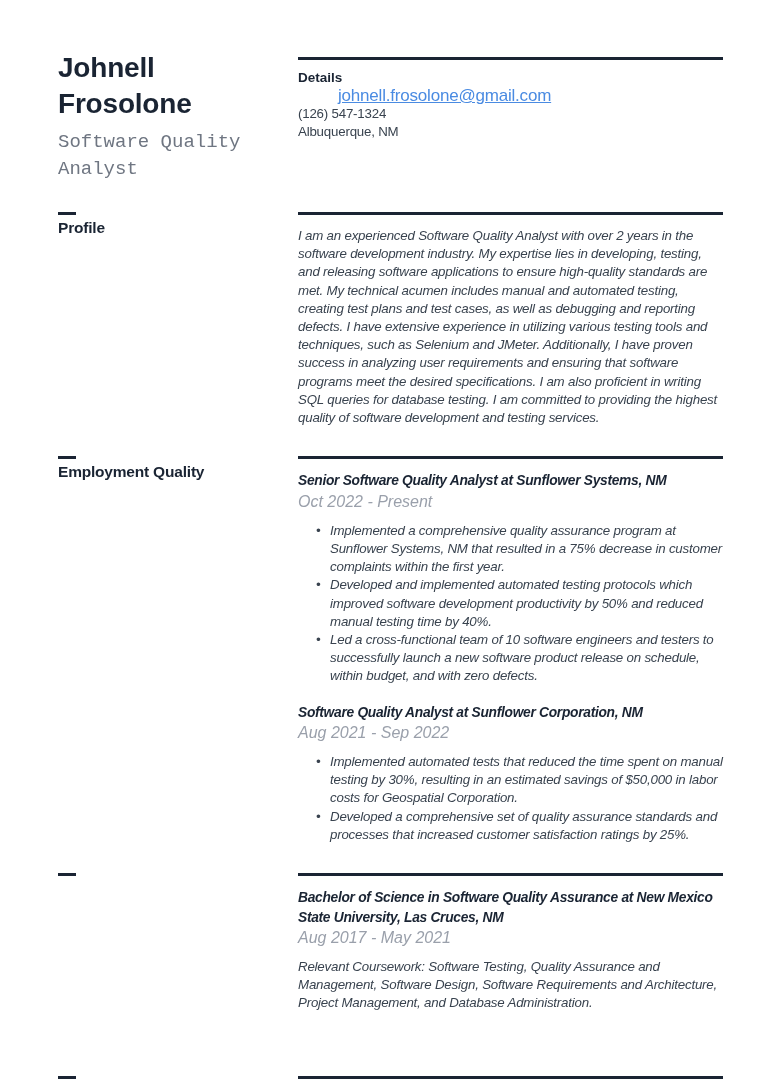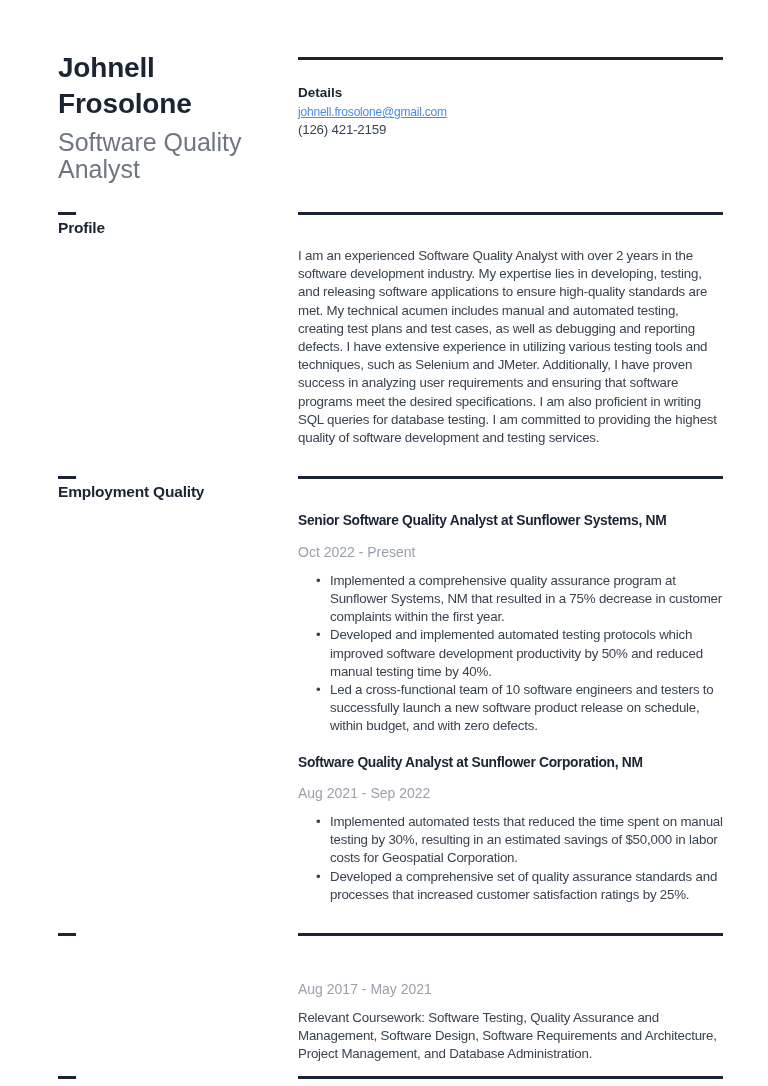--- a/index.html
+++ b/index.html
@@ -27,73 +27,75 @@
     margin: 0;
     font-size: 28px;
     line-height: 36px;
     font-weight: 700;
     letter-spacing: -0.2px;
     color: var(--c-heading, #1a2433);
     max-width: 185px;
   }
   .candidate-title {
     margin-top: 7px;
-    font-size: 25px;
+    font-size: 19px;
     line-height: 27px;
     color: var(--c-muted, #6f7682);
     max-width: 190px;
-  }
-  .details-content { padding-top: 24px; }
+    font-family: Liberation Mono, monospace;
+  }
+  .details-content { padding-top: 9px; }
   .details-heading {
     font-size: 13.5px;
     line-height: 18px;
     font-weight: 700;
     color: var(--c-heading, #1a2433);
   }
   .detail-line { font-size: 13.3px; line-height: 18px; letter-spacing: -0.2px; }
   a.email-link {
     display: inline-block;
-    font-size: 12px;
+    font-size: 17px;
     line-height: 18px;
     letter-spacing: -0.2px;
     color: var(--c-link, #4a8be2);
     cursor: pointer;
+    margin-left: 40px;
   }
 
   
   .section { margin-top: 29px; }
   .sec-label {
     margin-top: 3px;
     font-size: 15.5px;
     line-height: 20px;
     font-weight: 700;
     letter-spacing: -0.2px;
     color: var(--c-heading, #1a2433);
   }
-  .content { padding-top: 32px; }
+  .content { padding-top: 12px; font-style: italic; }
   .body-text {
     margin: 0;
     font-size: 13.3px;
     line-height: 18.2px;
     letter-spacing: -0.2px;
     color: var(--c-body, #39434f);
   }
 
   
   .job + .job { margin-top: 17px; }
   .entry-title {
     font-size: 13.8px;
     line-height: 19.5px;
     font-weight: 700;
     letter-spacing: -0.3px;
     color: var(--c-heading, #1a2433);
   }
   .entry-dates {
-    margin-top: 13px;
-    font-size: 14px;
+    margin-top: 3px;
+    font-size: 16px;
     line-height: 16px;
     color: var(--c-date, #9aa0ab);
   }
   ul.bullets { margin: 12px 0 0 0; padding: 0 0 0 32px; list-style: none; }
   ul.bullets li {
     position: relative;
     font-size: 13.3px;
     line-height: 18.2px;
     letter-spacing: -0.2px;
     color: var(--c-body, #39434f);
@@ -122,21 +124,22 @@
   <div class="row">
     <div>
       <h1 class="name">Johnell Frosolone</h1>
       <div class="candidate-title">Software Quality Analyst</div>
     </div>
     <div>
       <div class="rule" style="margin-top:7px;"></div>
       <div class="details-content">
         <div class="details-heading">Details</div>
         <a class="email-link" href="#">johnell.frosolone@gmail.com</a>
-        <div class="detail-line">(126) 421-2159</div>
+        <div class="detail-line">(126) 547-1324</div>
+        <div class="detail-line">Albuquerque, NM</div>
       </div>
     </div>
   </div>
 
   <div class="row section">
     <div>
       <div class="dash"></div>
       <div class="sec-label">Profile</div>
     </div>
     <div>
@@ -179,20 +182,21 @@
     </div>
   </div>
 
   <div class="row section">
     <div>
       <div class="dash"></div>
     </div>
     <div>
       <div class="rule"></div>
       <div class="content">
+        <div class="entry-title">Bachelor of Science in Software Quality Assurance at New Mexico State University, Las Cruces, NM</div>
         <div class="entry-dates">Aug 2017 - May 2021</div>
         <p class="body-text edu-desc">Relevant Coursework: Software Testing, Quality Assurance and Management, Software Design, Software Requirements and Architecture, Project Management, and Database Administration.</p>
       </div>
     </div>
   </div>
 
   <div class="row footer-section">
     <div>
       <div class="dash"></div>
     </div>

